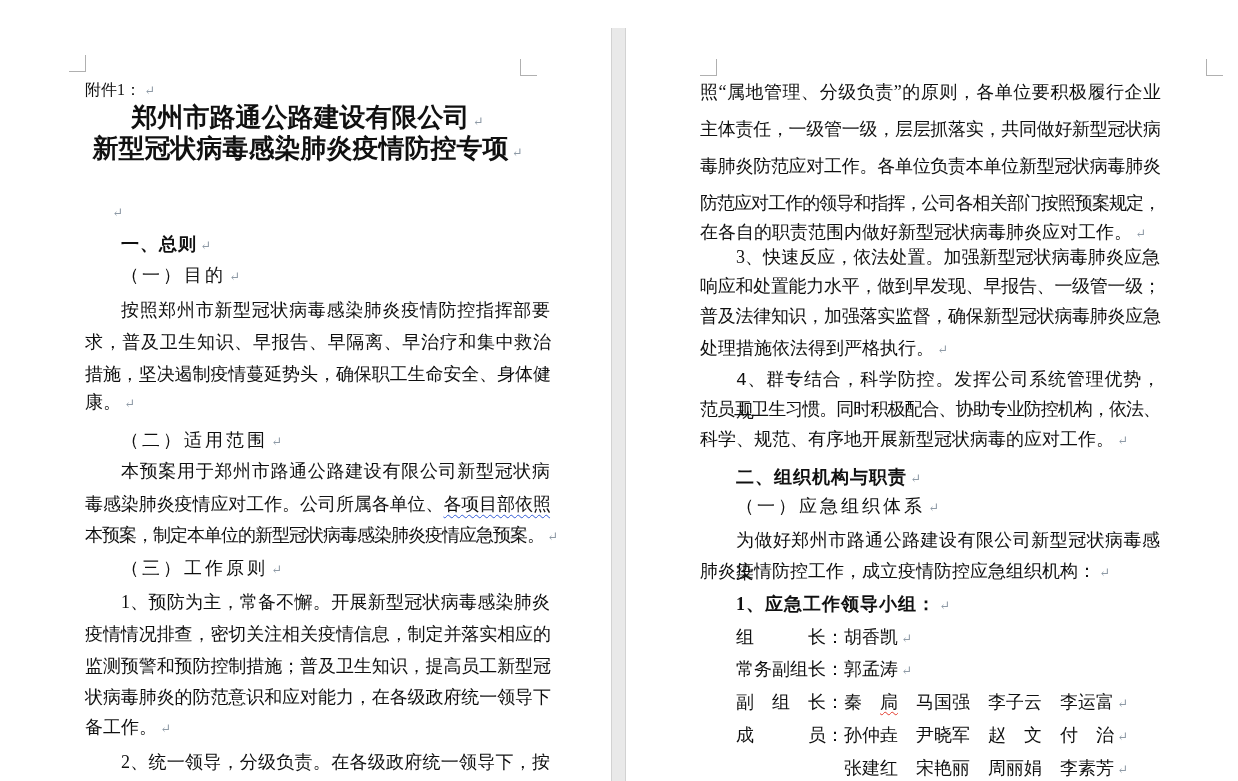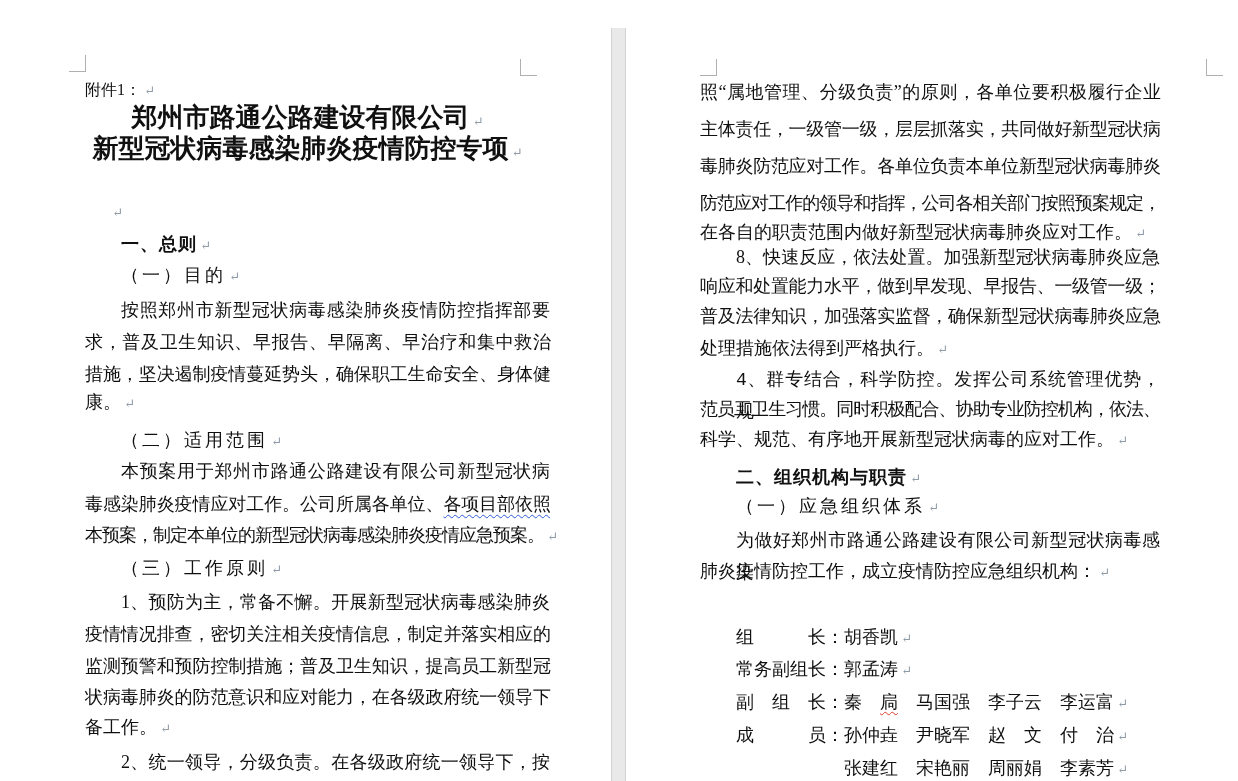--- a/index.html
+++ b/index.html
@@ -65,31 +65,32 @@
       <div class="line body" style="top: 683px;"><span>备工作。</span><span class="pilcrow">↵</span></div>
       <div class="line body just" style="top: 718px; padding-left: 36px;"><span>2、统一领导，分级负责。在各级政府统一领导下，按</span></div>
     </div>
   <div class="page-gap"></div>
   <div class="page" id="p2">
       <div class="line body just tight" style="top: 48px;"><span>照“属地管理、分级负责”的原则，各单位要积极履行企业</span></div>
       <div class="line body just tight" style="top: 85px;"><span>主体责任，一级管一级，层层抓落实，共同做好新型冠状病</span></div>
       <div class="line body just tight" style="top: 122px;"><span>毒肺炎防范应对工作。各单位负责本单位新型冠状病毒肺炎</span></div>
       <div class="line body just tight" style="top: 159px;"><span>防范应对工作的领导和指挥，公司各相关部门按照预案规定，</span></div>
       <div class="line body" style="top: 188px;"><span>在各自的职责范围内做好新型冠状病毒肺炎应对工作。</span><span class="pilcrow">↵</span></div>
-      <div class="line body just" style="top: 213px; padding-left: 36px;"><span>8、快速反应，依法处置。加强新型冠状病毒肺炎应急</span></div>
+      <div class="line body just" style="top: 213px; padding-left: 36px;"><span>3、快速反应，依法处置。加强新型冠状病毒肺炎应急</span></div>
       <div class="line body just tight" style="top: 242px;"><span>响应和处置能力水平，做到早发现、早报告、一级管一级；</span></div>
       <div class="line body just tight" style="top: 272px;"><span>普及法律知识，加强落实监督，确保新型冠状病毒肺炎应急</span></div>
       <div class="line body" style="top: 304px;"><span>处理措施依法得到严格执行。</span><span class="pilcrow">↵</span></div>
       <div class="line body just" style="top: 336px; padding-left: 36px; font-family: Liberation Mono, monospace;"><span>4、群专结合，科学防控。发挥公司系统管理优势，规</span></div>
       <div class="line body just tight" style="top: 365px;"><span>范员工卫生习惯。同时积极配合、协助专业防控机构，依法、</span></div>
       <div class="line body" style="top: 395px;"><span>科学、规范、有序地开展新型冠状病毒的应对工作。</span><span class="pilcrow">↵</span></div>
       <div class="line heading" style="top: 433px; padding-left: 36px;"><span>二、组织机构与职责</span><span class="pilcrow">↵</span></div>
       <div class="line kai" style="top: 462px; padding-left: 36px;"><span>（一）应急组织体系</span><span class="pilcrow">↵</span></div>
       <div class="line body just" style="top: 496px; padding-left: 36px;"><span>为做好郑州市路通公路建设有限公司新型冠状病毒感染</span></div>
       <div class="line body" style="top: 527px;"><span>肺炎疫情防控工作，成立疫情防控应急组织机构：</span><span class="pilcrow">↵</span></div>
+      <div class="line heading" style="top: 560px; padding-left: 36px;"><span>1、应急工作领导小组：</span><span class="pilcrow">↵</span></div>
       <div class="line body" style="top: 593px; padding-left: 36px;"><span>组　　　长：胡香凯</span><span class="pilcrow">↵</span></div>
       <div class="line body" style="top: 625px; padding-left: 36px;"><span>常务副组长：郭孟涛</span><span class="pilcrow">↵</span></div>
       <div class="line body" style="top: 658px; padding-left: 36px;"><span>副　组　长：秦　</span><span class="u-red">扃</span><span>　马国强　李子云　李运富</span><span class="pilcrow">↵</span></div>
       <div class="line body" style="top: 724px; padding-left: 36px;"><span>　　　　　　张建红　宋艳丽　周丽娟　李素芳</span><span class="pilcrow">↵</span></div>
       <div class="line body" style="top: 691px; padding-left: 36px;"><span>成　　　员：孙仲垚　尹晓军　赵　文　付　治</span><span class="pilcrow">↵</span></div>
     </div>
 
   <div class="cmark cm-tl" id="m1tl"></div>
   <div class="cmark cm-tr" id="m1tr"></div>
   <div class="cmark cm-bl" id="m1bl"></div>

